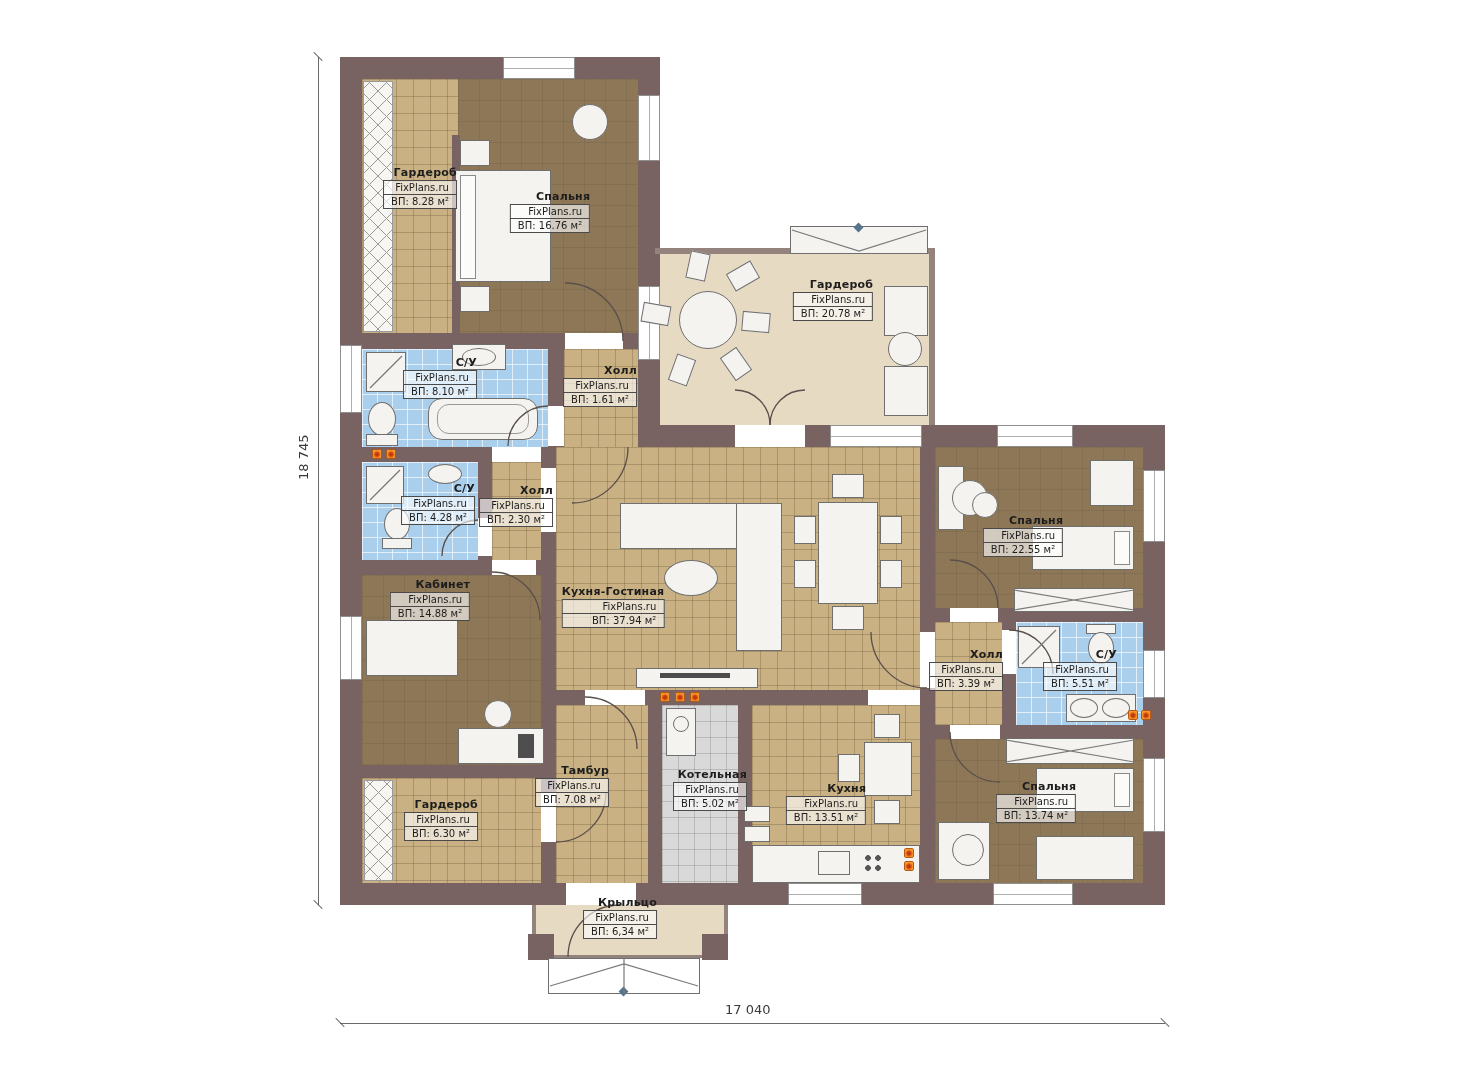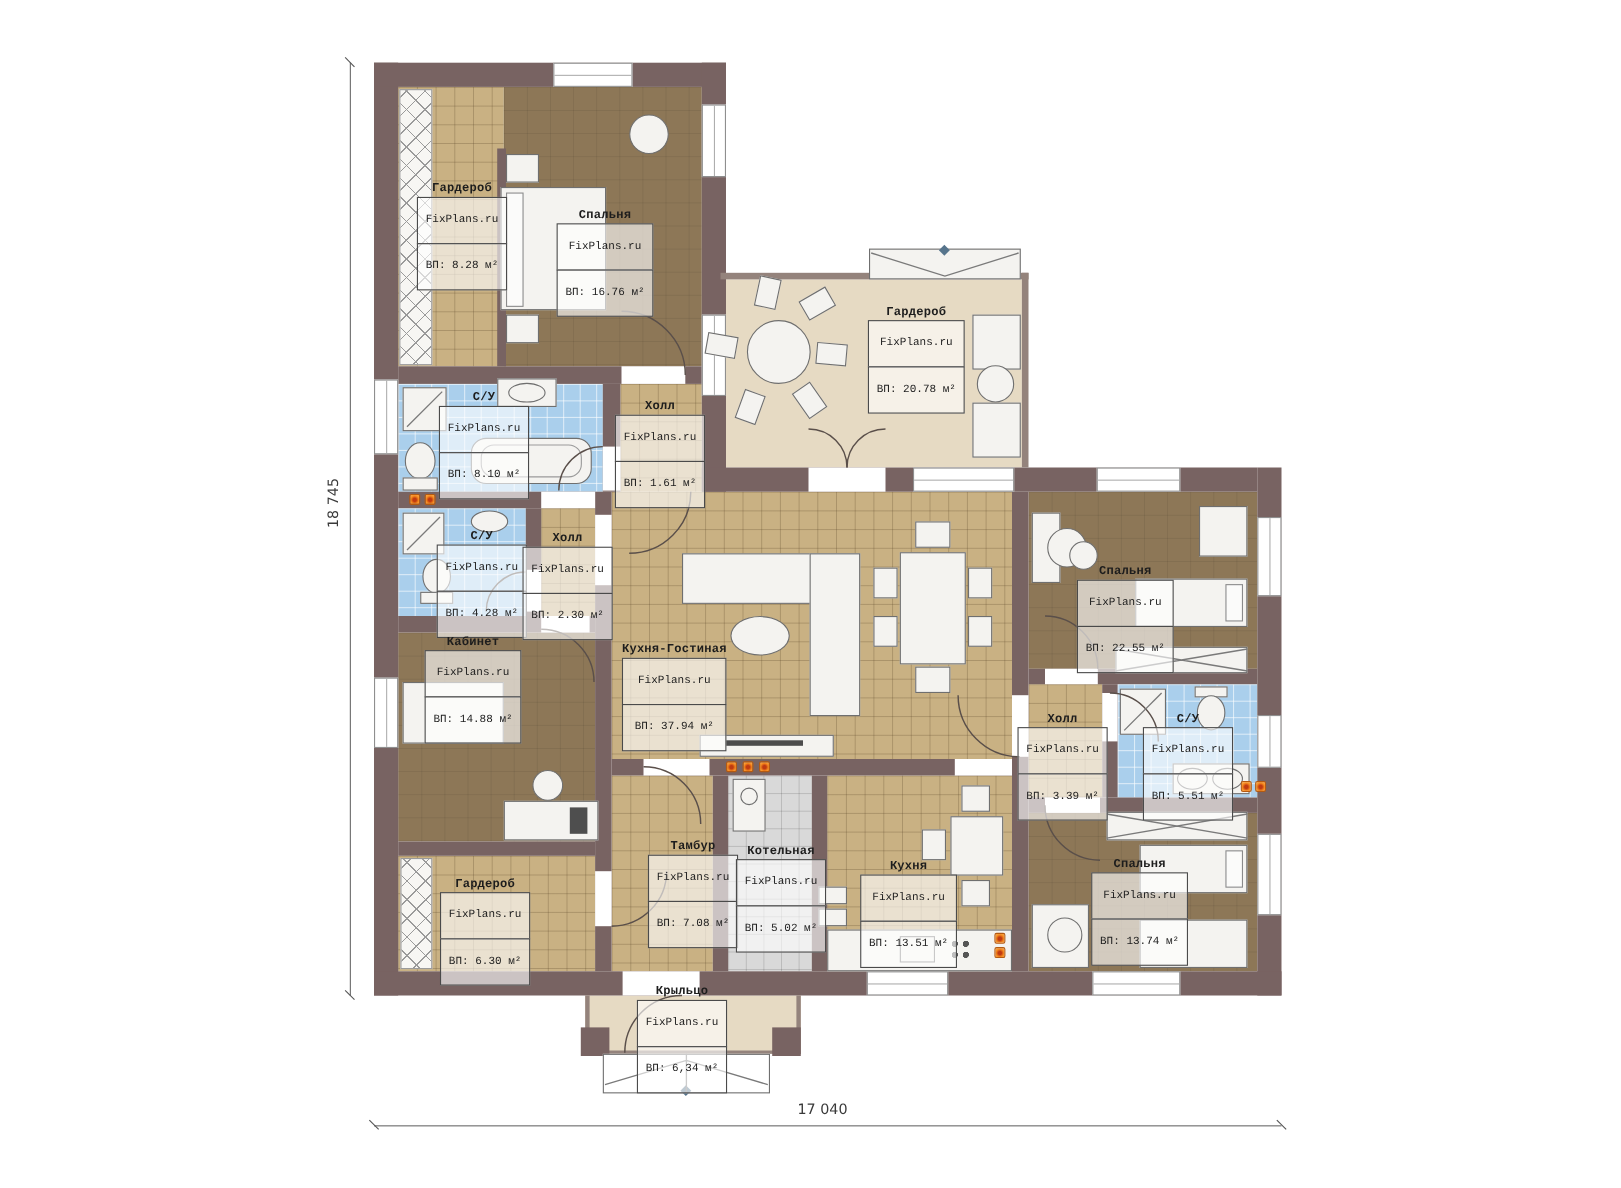--- a/index.html
+++ b/index.html
@@ -34,24 +34,24 @@
   .fur{background:#f4f3f0;border:1px solid #6f6f6f;z-index:3;}
   .rnd{border-radius:50%;}
   .hx{z-index:3;background-color:#f7f6f3;border:1px solid #9a9a9a;
       background-image:repeating-linear-gradient(45deg,transparent 0 11px,#9a9a9a 11px 12px),
                        repeating-linear-gradient(-45deg,transparent 0 11px,#9a9a9a 11px 12px);}
   .odot{width:10px;height:10px;border-radius:2px;z-index:4;
         background:radial-gradient(circle at 50% 55%,#c03a10 25%,#f78b1f 60%,#f9b25a 100%);
         border:1px solid #b45a12;}
   .bluedot{width:7px;height:7px;background:#56748c;transform:rotate(45deg);z-index:4;}
   svg.linework{position:absolute;left:0;top:0;z-index:4;pointer-events:none;}
-  .room-label{position:absolute;transform:translateX(-50%);text-align:center;z-index:6;color:#1d1d1d;font-family:Liberation Mono, monospace;}
+  .room-label{position:absolute;transform:translateX(-50%);text-align:right;z-index:6;color:#1d1d1d;}
   .rname{font-size:11px;font-weight:bold;white-space:nowrap;margin-bottom:2px;letter-spacing:.2px;}
   .rbox{font-size:10px;border:1px solid #4a4a4a;background:rgba(255,255,255,.62);
-        padding:15px 7px;margin-top:-1px;white-space:nowrap;display:block;}
+        padding:1px 7px;margin-top:-1px;white-space:nowrap;display:block;}
   .dim{position:absolute;color:#3a3a3a;font-size:13px;z-index:6;white-space:nowrap;}
   .dimline{background:#6a6a6a;z-index:5;}
   .tick{width:12px;height:1px;background:#555;transform:rotate(45deg);z-index:5;}
   .tvbar{background:#4c4c4c;z-index:4;}
 </style>
 </head>
 <body>
 
 <div id="stage">
 
@@ -320,21 +320,21 @@
   <div class="room-label" style="left:966px;top:648px">
     <div class="rname">Холл</div>
     <span class="rbox">FixPlans.ru</span>
     <span class="rbox">ВП: 3.39 м²</span>
   </div>
   <div class="room-label" style="left:1080px;top:648px">
     <div class="rname">С/У</div>
     <span class="rbox">FixPlans.ru</span>
     <span class="rbox">ВП: 5.51 м²</span>
   </div>
-  <div class="room-label" style="left:630px;top:764px">
+  <div class="room-label" style="left:572px;top:764px">
     <div class="rname">Тамбур</div>
     <span class="rbox">FixPlans.ru</span>
     <span class="rbox">ВП: 7.08 м²</span>
   </div>
   <div class="room-label" style="left:710px;top:768px">
     <div class="rname">Котельная</div>
     <span class="rbox">FixPlans.ru</span>
     <span class="rbox">ВП: 5.02 м²</span>
   </div>
   <div class="room-label" style="left:826px;top:782px">

